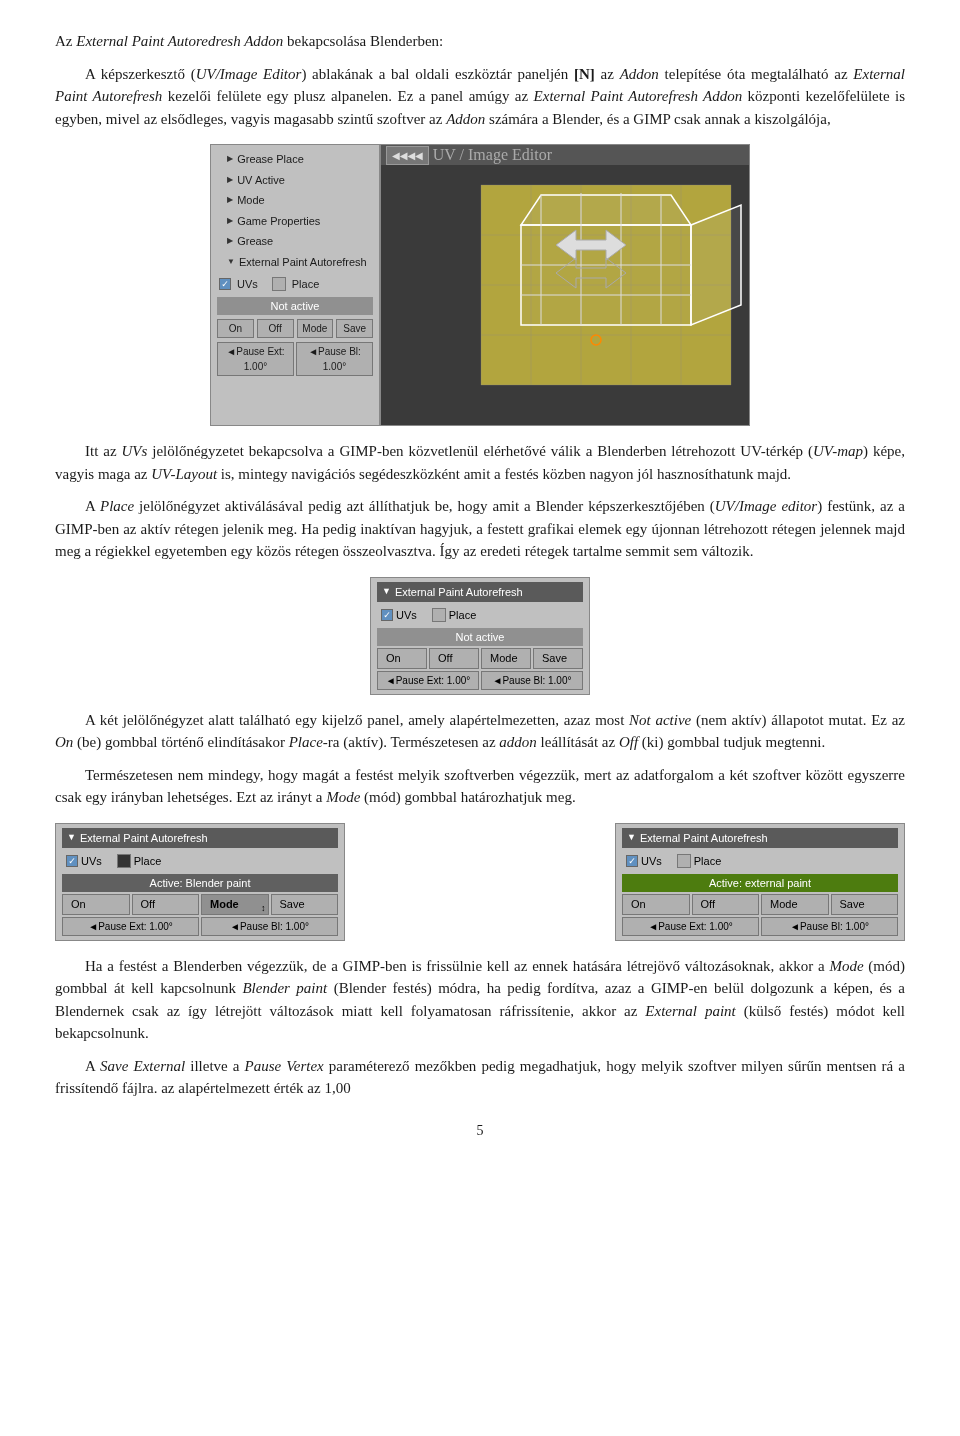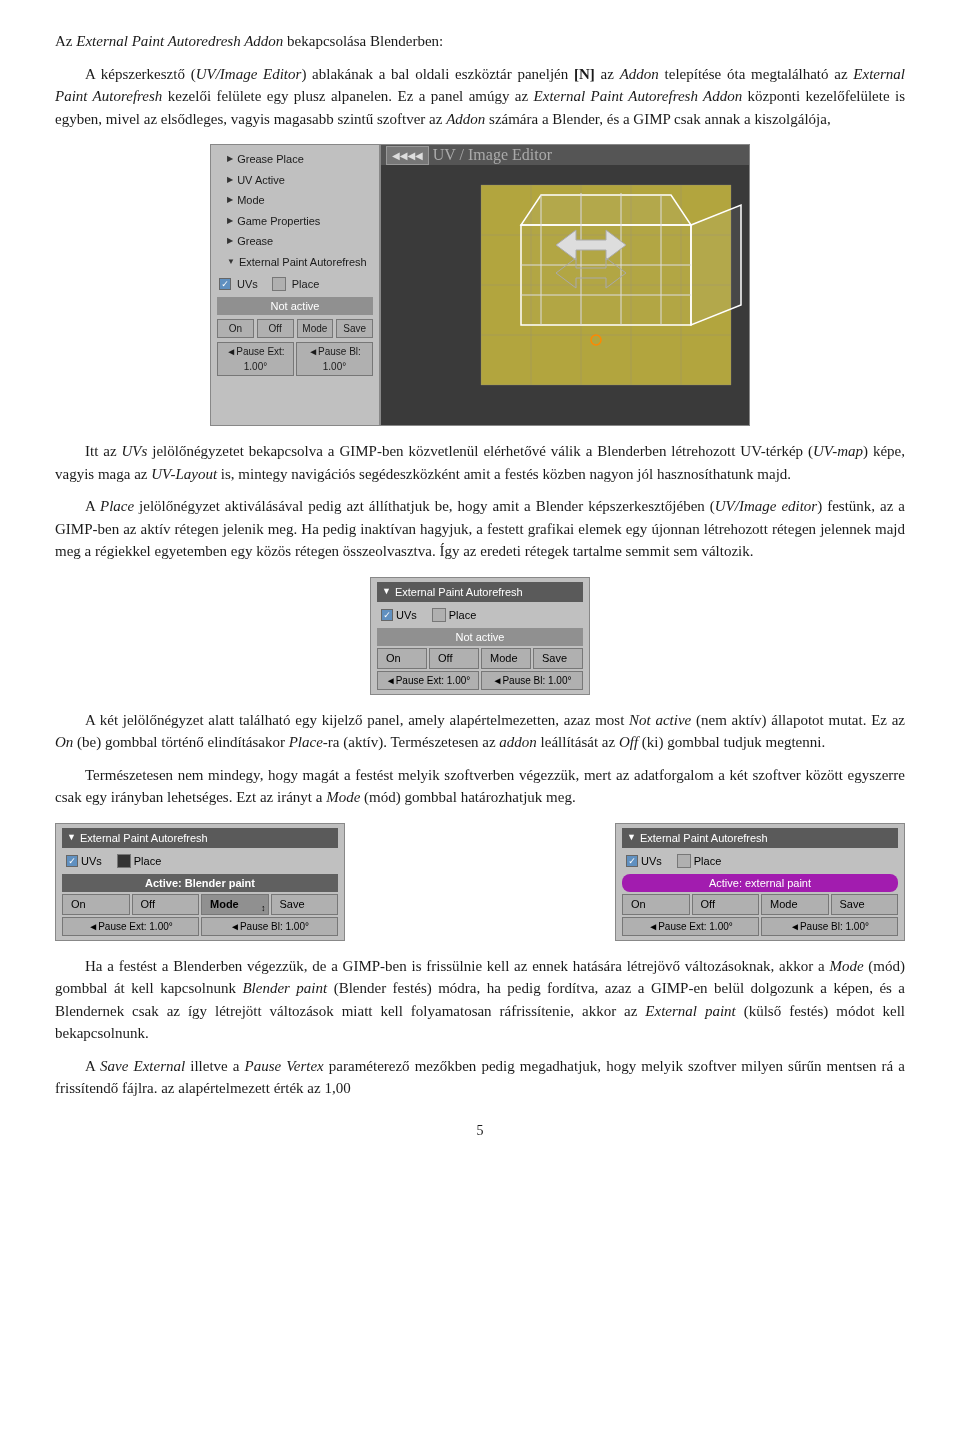--- a/index.html
+++ b/index.html
@@ -348,21 +348,21 @@
     <div class="bp-header">
       <span class="arrow">▼</span>
       <span>External Paint Autorefresh</span>
     </div>
     <div class="bp-row" style="padding:2px 4px;">
       <div class="bp-checkbox checked">✓</div>
       <span>UVs</span>
       <div style="width:14px;height:14px; background:#333; border:1px solid #777; margin-left:12px;"></div>
       <span>Place</span>
     </div>
-    <div class="bp-status" style="background:#606060;font-weight:bold;">Active: Blender paint</div>
+    <div class="bp-status" style="background:#606060;">Active: Blender paint</div>
     <div class="bp-four-btns">
       <div class="bp-btn">On</div>
       <div class="bp-btn">Off</div>
       <div class="bp-btn" style="background:#909090; font-weight:bold; position:relative;">Mode<span style="position:absolute;bottom:-2px;right:2px;font-size:9px;">↕</span></div>
       <div class="bp-btn">Save</div>
     </div>
     <div class="bp-pause-row">
       <div class="bp-pause-btn">◄Pause Ext: 1.00°</div>
       <div class="bp-pause-btn">◄Pause Bl: 1.00°</div>
     </div>
@@ -372,21 +372,21 @@
     <div class="bp-header">
       <span class="arrow">▼</span>
       <span>External Paint Autorefresh</span>
     </div>
     <div class="bp-row" style="padding:2px 4px;">
       <div class="bp-checkbox checked">✓</div>
       <span>UVs</span>
       <div style="width:14px;height:14px; background:#b0b0b0; border:1px solid #777; margin-left:12px;"></div>
       <span>Place</span>
     </div>
-    <div class="bp-status" style="background:#a21caf;border-radius:8px;">Active: external paint</div>
+    <div class="bp-status" style="background:#4d7c0f;">Active: external paint</div>
     <div class="bp-four-btns">
       <div class="bp-btn">On</div>
       <div class="bp-btn">Off</div>
       <div class="bp-btn">Mode</div>
       <div class="bp-btn">Save</div>
     </div>
     <div class="bp-pause-row">
       <div class="bp-pause-btn">◄Pause Ext: 1.00°</div>
       <div class="bp-pause-btn">◄Pause Bl: 1.00°</div>
     </div>

